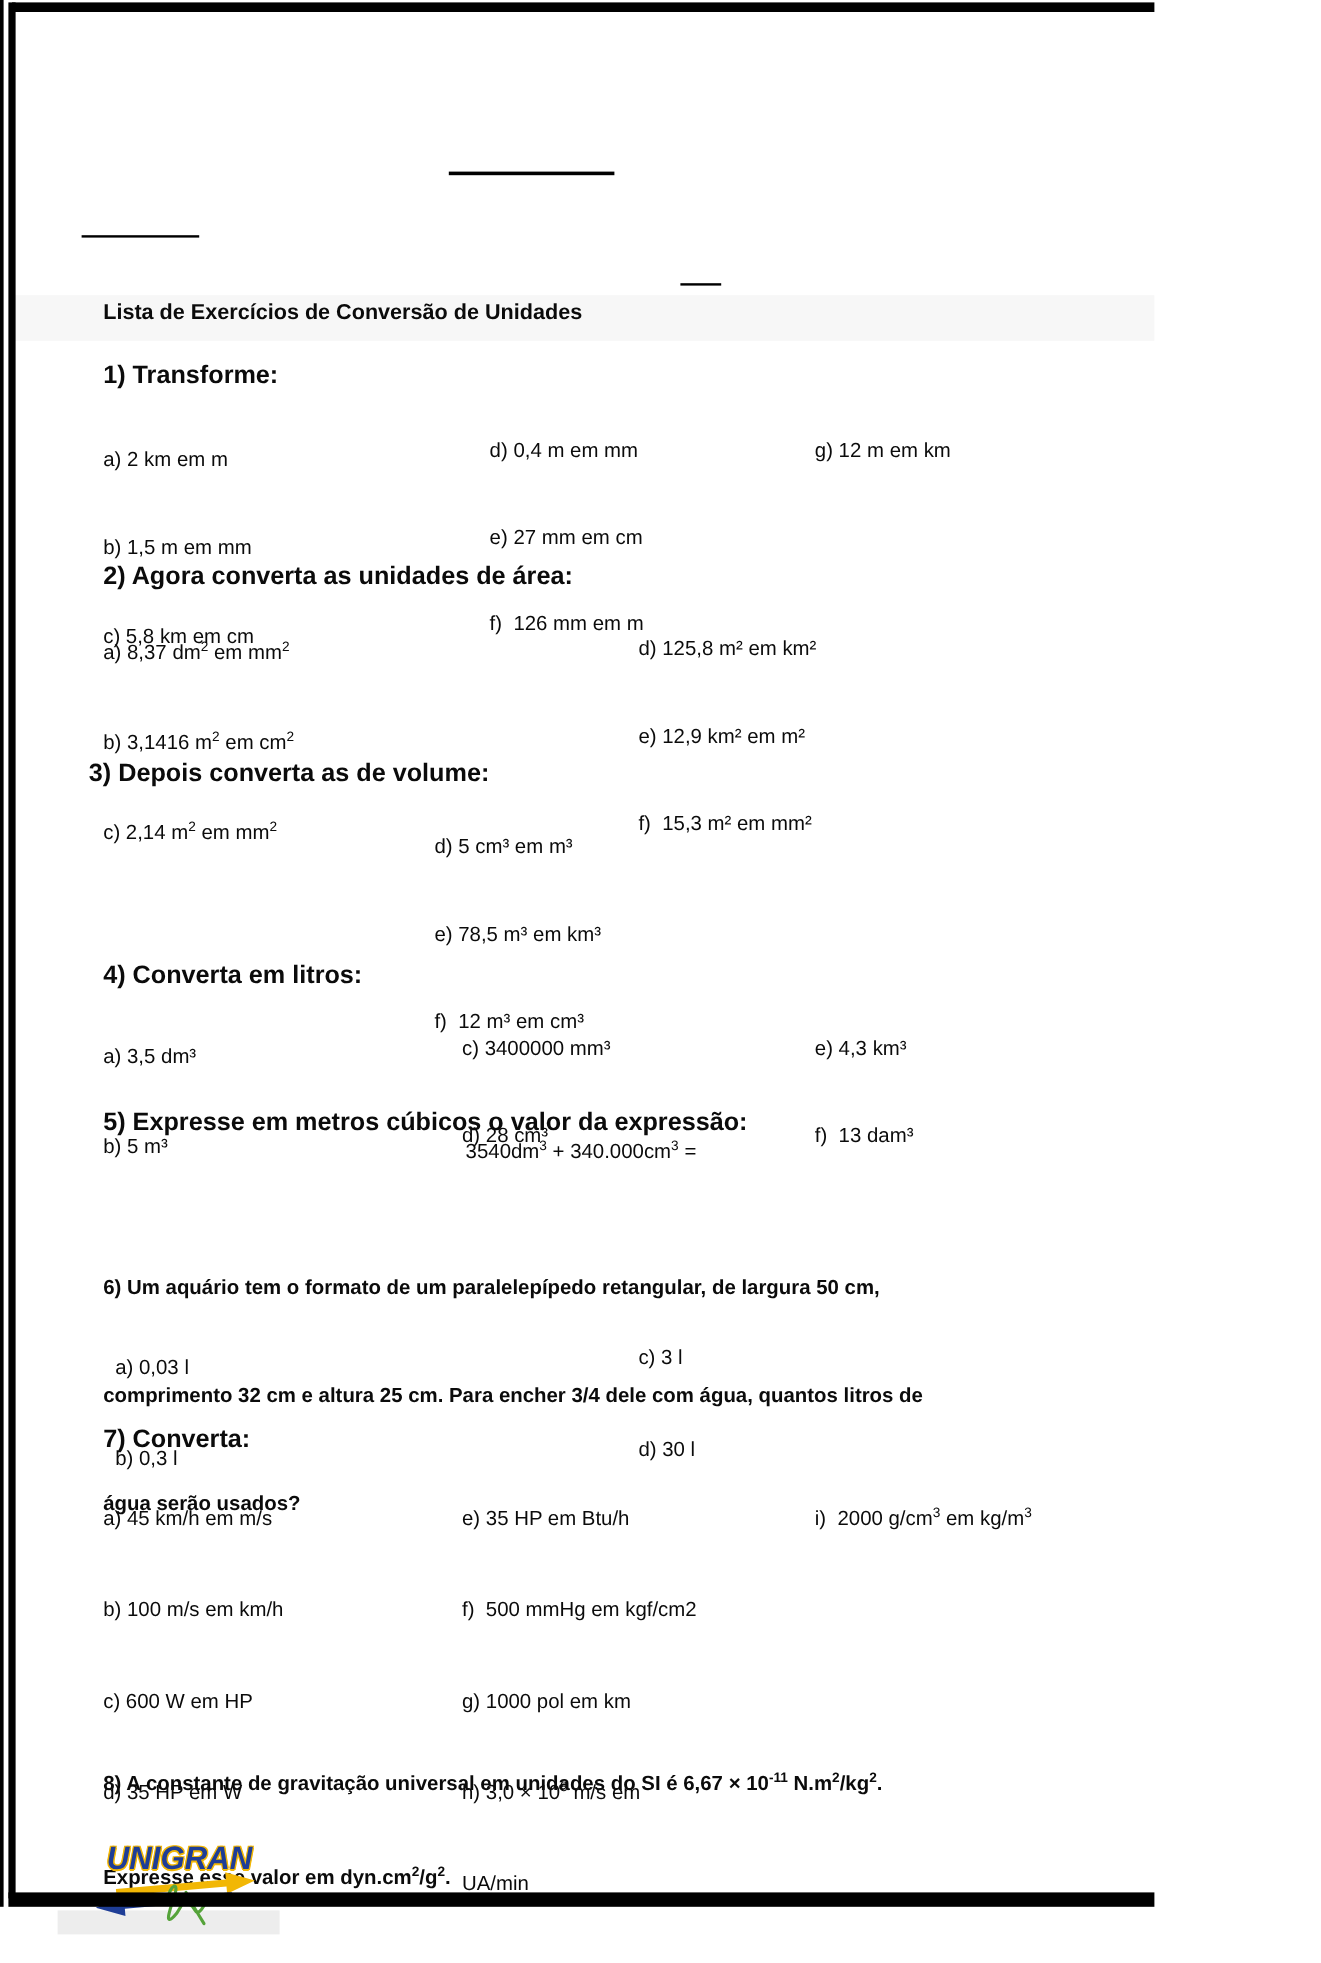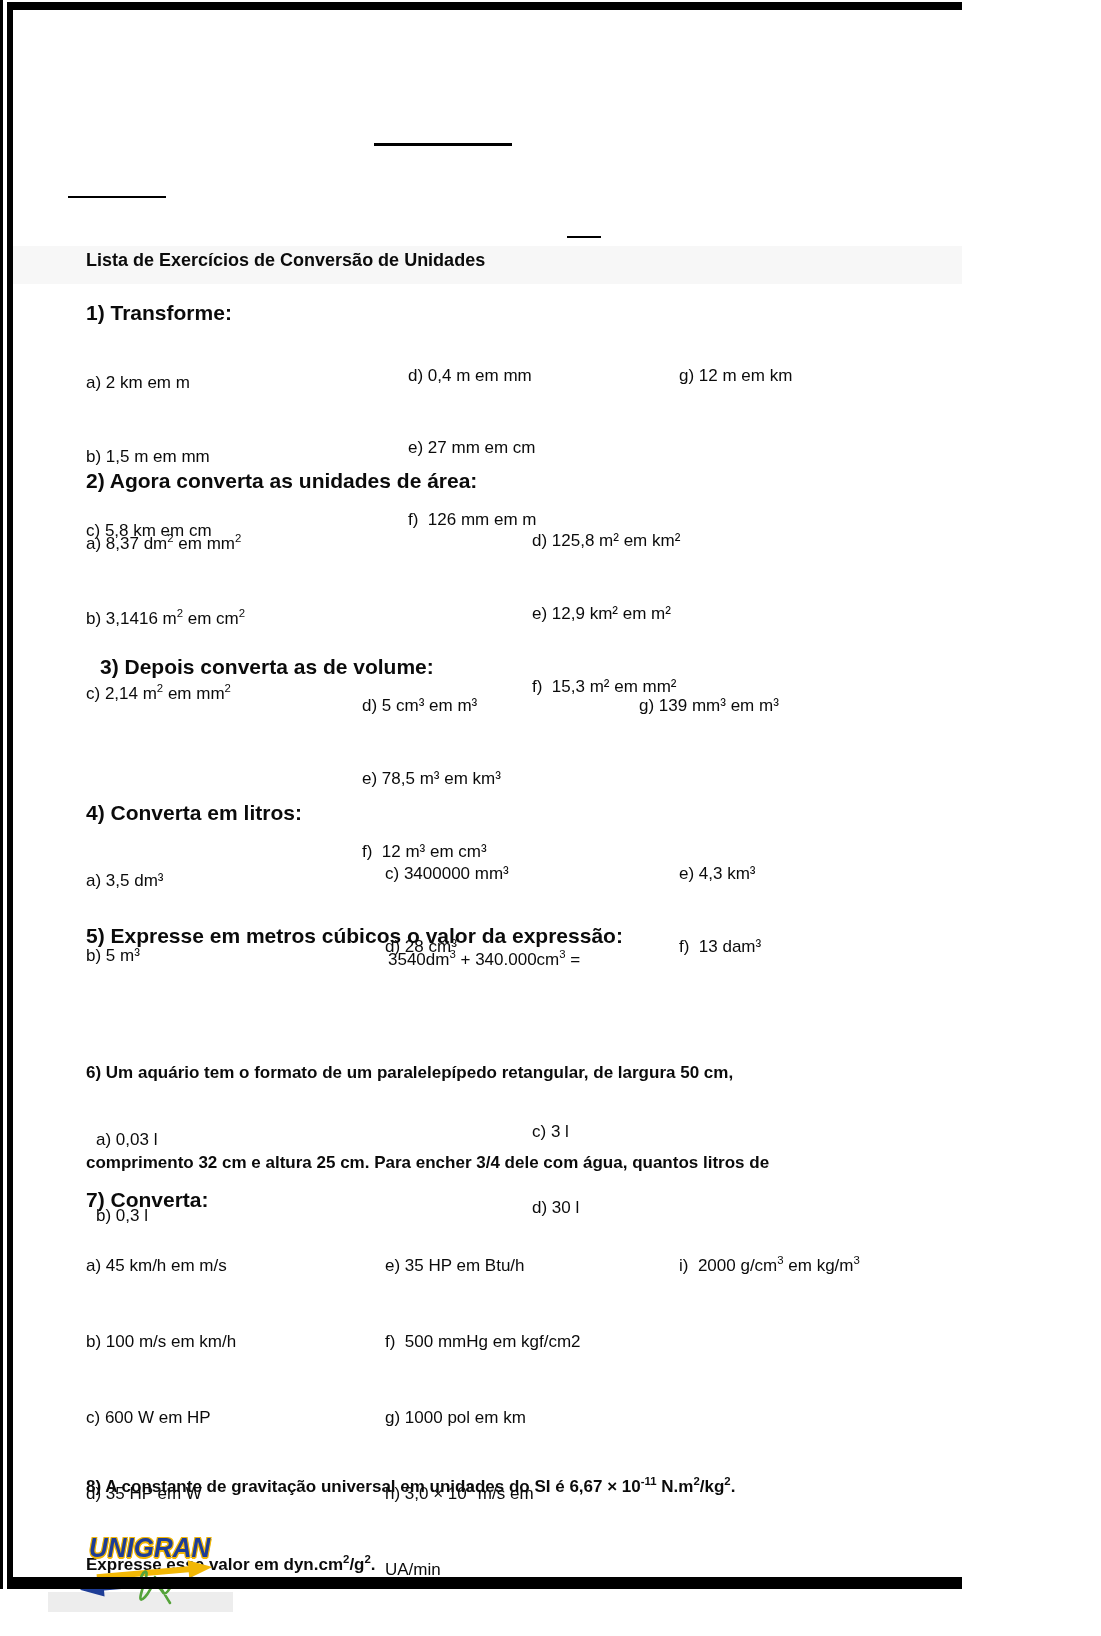--- a/index.html
+++ b/index.html
@@ -28,21 +28,21 @@
   .it{font-size:17px;}
   sup{font-size:67%;line-height:0;}
   .col .it{display:block;}
   .lh36 .it{line-height:36px;} .lh37 .it{line-height:37px;} .lh38 .it{line-height:38px;}
   .lh39 .it{line-height:39px;} .lh40 .it{line-height:40px;}
   .para{font-size:17px;font-weight:bold;}
   .s6p{line-height:30px;} .s8p{line-height:26px;}
   
   .s1h{left:86px;top:303px;} .s1c1{left:86px;top:328px;} .s1c2{left:408px;top:322px;} .s1c3{left:679px;top:322px;}
   .s2h{left:86px;top:471px;} .s2c1{left:86px;top:488px;} .s2c2{left:532px;top:486px;}
-  .s3h{left:100px;top:635px;margin-top:22px;} .s3c1{left:86px;top:654px;} .s3c2{left:362px;top:651px;} .s3c3{left:639px;top:651px;}
+  .s3h{left:74px;top:635px;} .s3c1{left:86px;top:654px;} .s3c2{left:362px;top:651px;} .s3c3{left:639px;top:651px;}
   .s4h{left:86px;top:803px;} .s4c1{left:86px;top:825px;} .s4c2{left:385px;top:819px;} .s4c3{left:679px;top:819px;}
   .s5h{left:86px;top:926px;} .s5x{left:388px;top:950px;font-size:17px;}
   .s6p{left:86px;top:998px;} .s6c1{left:96px;top:1084px;} .s6c2{left:532px;top:1076px;}
   .s7h{left:86px;top:1190px;} .s7c1{left:86px;top:1210px;} .s7c2{left:385px;top:1210px;} .s7c3{left:679px;top:1210px;}
   .s8p{left:86px;top:1422px;}
   
   .logo{position:absolute;left:75px;top:1533px;width:160px;height:82px;z-index:3;}
   .logo-text{position:absolute;left:14px;top:0;font-size:26px;font-weight:bold;font-style:italic;
              letter-spacing:0px;color:#1e3d96;white-space:pre;transform:scaleY(1.04);
              text-shadow:-1px -1px 0 #f2b705,1px -1px 0 #f2b705,-1px 1px 0 #f2b705,1px 1px 0 #f2b705,0 2px 0 #f2b705;}
@@ -88,23 +88,20 @@
     <span class="it">e) 12,9 km² em m²</span>
     <span class="it">f)  15,3 m² em mm²</span>
   </div>
 
   <div class="abs z h s3h">3) Depois converta as de volume:</div>
   <div class="abs z col lh37 s3c2">
     <span class="it">d) 5 cm³ em m³</span>
     <span class="it">e) 78,5 m³ em km³</span>
     <span class="it">f)  12 m³ em cm³</span>
   </div>
-  <div class="abs z col lh37 s3c3">
-    <span class="it">g) 139 mm³ em m³</span>
-  </div>
 
   <div class="abs z h s4h">4) Converta em litros:</div>
   <div class="abs z col lh39 s4c1">
     <span class="it">a) 3,5 dm³</span>
     <span class="it">b) 5 m³</span>
   </div>
   <div class="abs z col lh37 s4c2">
     <span class="it">c) 3400000 mm³</span>
     <span class="it">d) 28 cm³</span>
   </div>
@@ -112,20 +109,21 @@
     <span class="it">e) 4,3 km³</span>
     <span class="it">f)  13 dam³</span>
   </div>
 
   <div class="abs z h s5h">5) Expresse em metros cúbicos o valor da expressão:</div>
   <div class="abs z s5x">3540dm<sup>3</sup> + 340.000cm<sup>3</sup> =</div>
 
   <div class="abs z para s6p">
     <div>6) Um aquário tem o formato de um paralelepípedo retangular, de largura 50 cm,</div>
     <div>comprimento 32 cm e altura 25 cm. Para encher 3/4 dele com água, quantos litros de</div>
+    <div>água serão usados?</div>
   </div>
   <div class="abs z col lh40 s6c1">
     <span class="it">a) 0,03 l</span>
     <span class="it">b) 0,3 l</span>
   </div>
   <div class="abs z col lh40 s6c2">
     <span class="it">c) 3 l</span>
     <span class="it">d) 30 l</span>
   </div>
 

